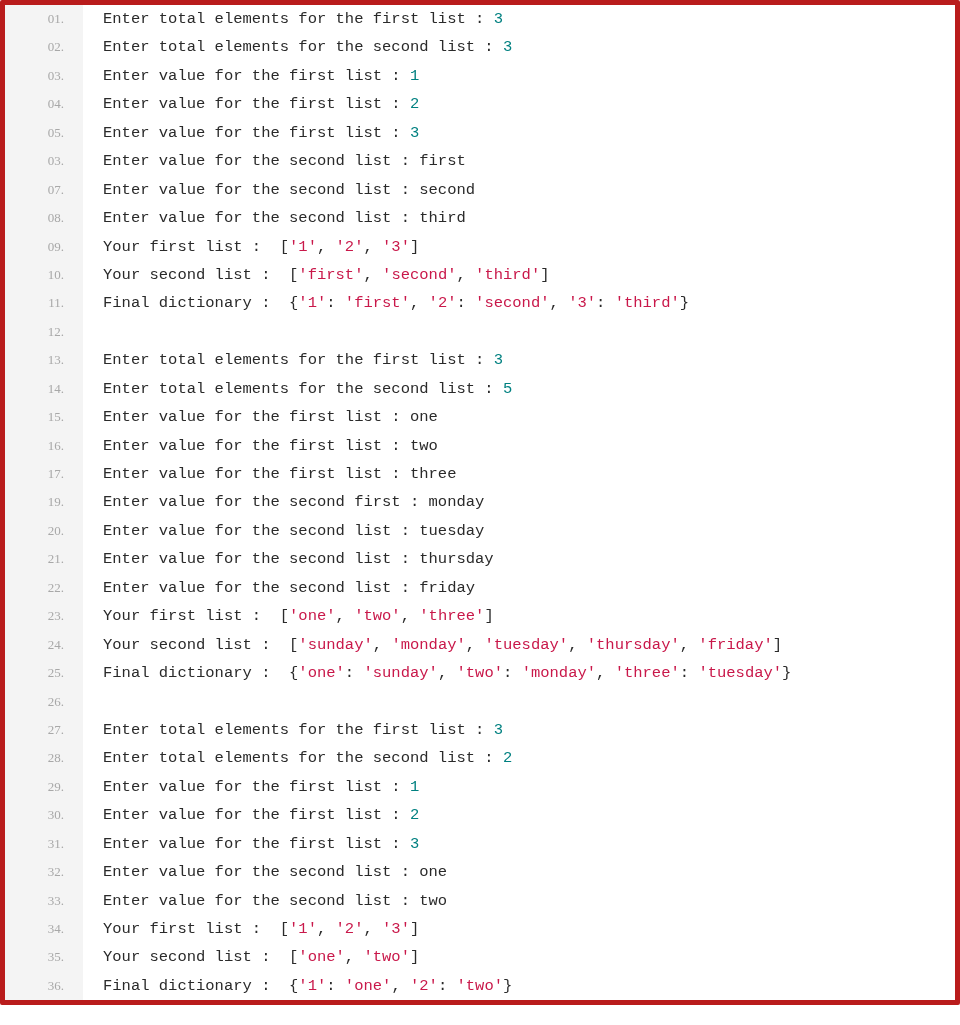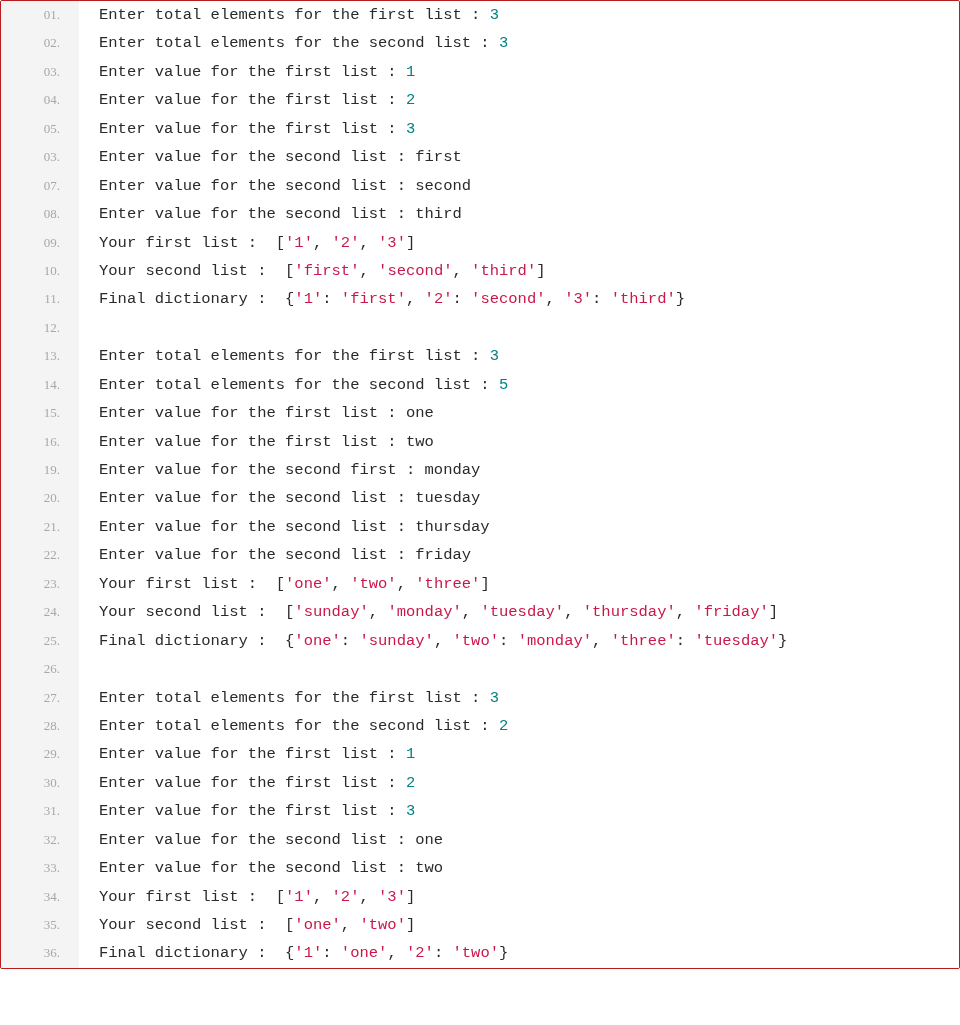--- a/index.html
+++ b/index.html
@@ -5,21 +5,21 @@
   * { box-sizing: border-box; }
   body {
     margin: 0;
     padding: 0;
     width: 960px;
     background: #ffffff;
     font-family: Georgia, 'Times New Roman', Times, serif;
   }
   .code-block {
     width: 960px;
-    border: 1px solid #b91c1c;
+    border: 5px solid #b91c1c;
     border-radius: 2px;
     overflow: hidden;
     font-size: 15.5px;
     color: #2a2a2a;
   }
   .line {
     display: flex;
     align-items: baseline;
     height: 28.45px;
     line-height: 28.45px;
@@ -107,20 +107,24 @@
     </div>
     <div class="line">
       <div class="gutter">15.</div>
       <div class="content"><span class="tk-plain">Enter value for the first list : one</span></div>
     </div>
     <div class="line">
       <div class="gutter">16.</div>
       <div class="content"><span class="tk-plain">Enter value for the first list : two</span></div>
     </div>
     <div class="line">
+      <div class="gutter">17.</div>
+      <div class="content"><span class="tk-plain">Enter value for the first list : three</span></div>
+    </div>
+    <div class="line">
       <div class="gutter">19.</div>
       <div class="content"><span class="tk-plain">Enter value for the second first : monday</span></div>
     </div>
     <div class="line">
       <div class="gutter">20.</div>
       <div class="content"><span class="tk-plain">Enter value for the second list : tuesday</span></div>
     </div>
     <div class="line">
       <div class="gutter">21.</div>
       <div class="content"><span class="tk-plain">Enter value for the second list : thursday</span></div>

